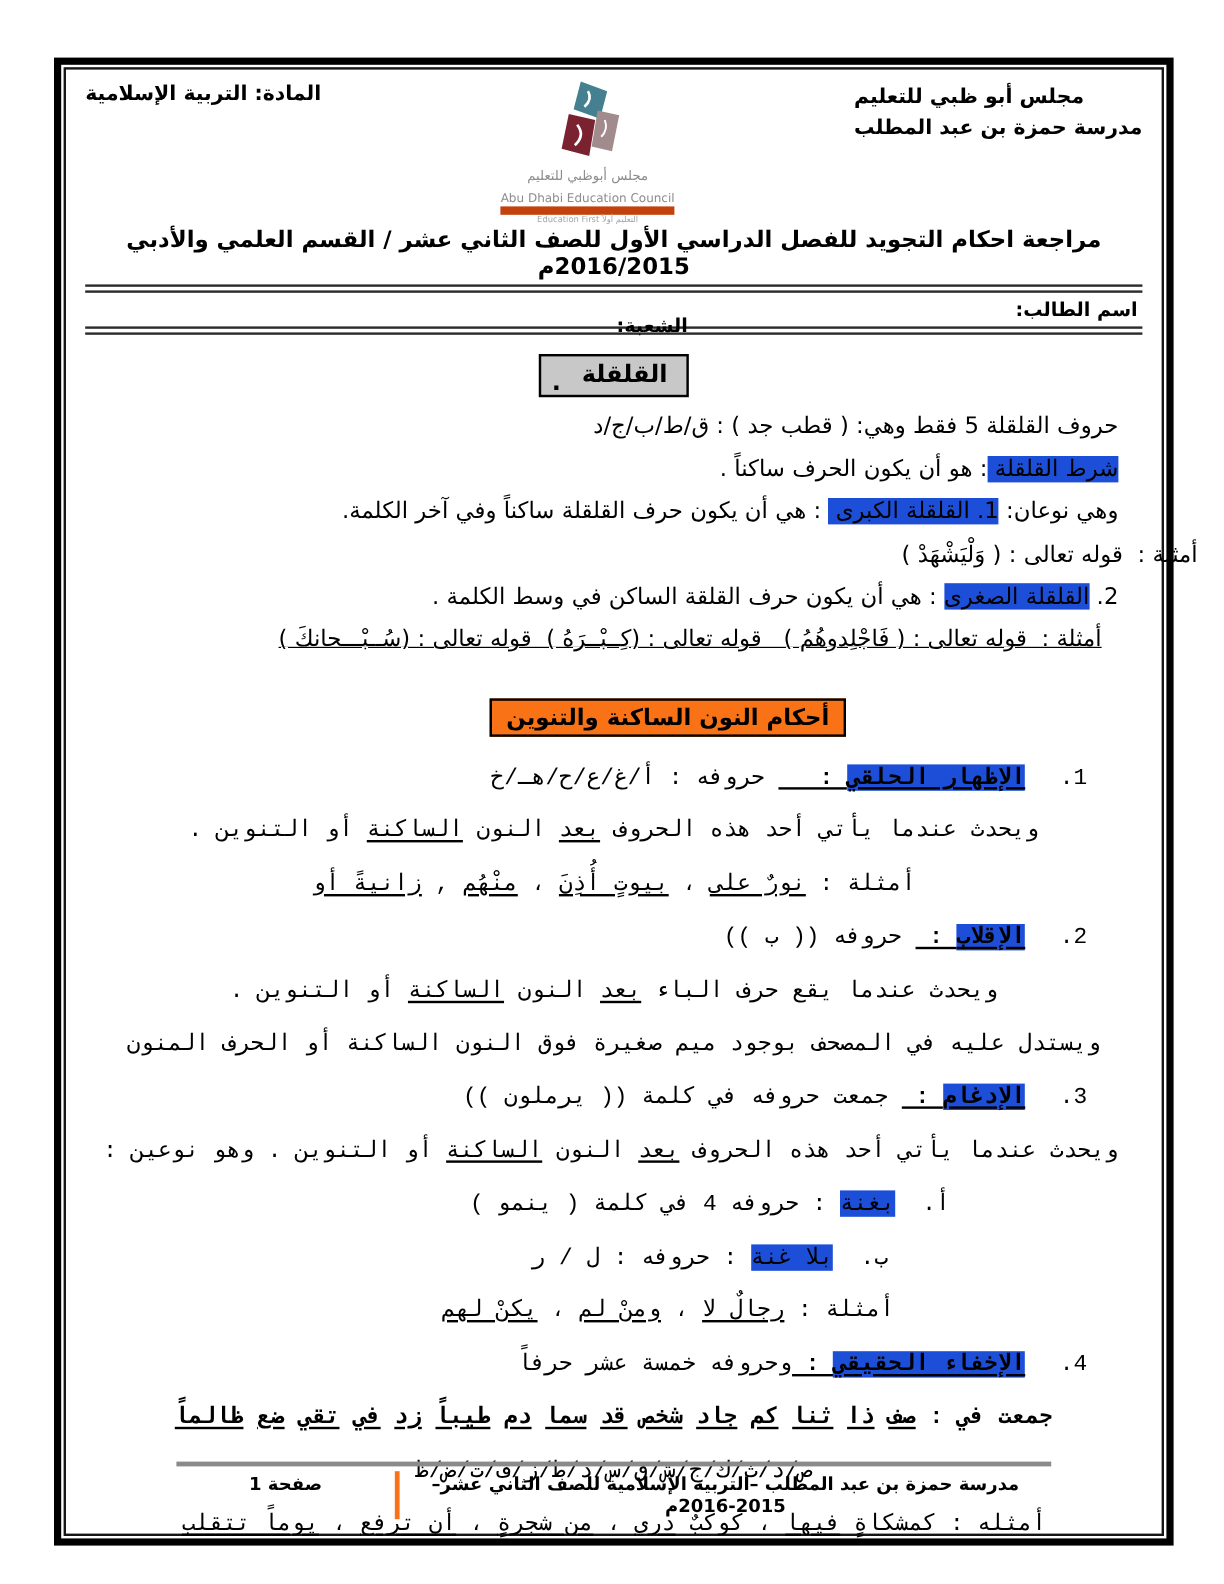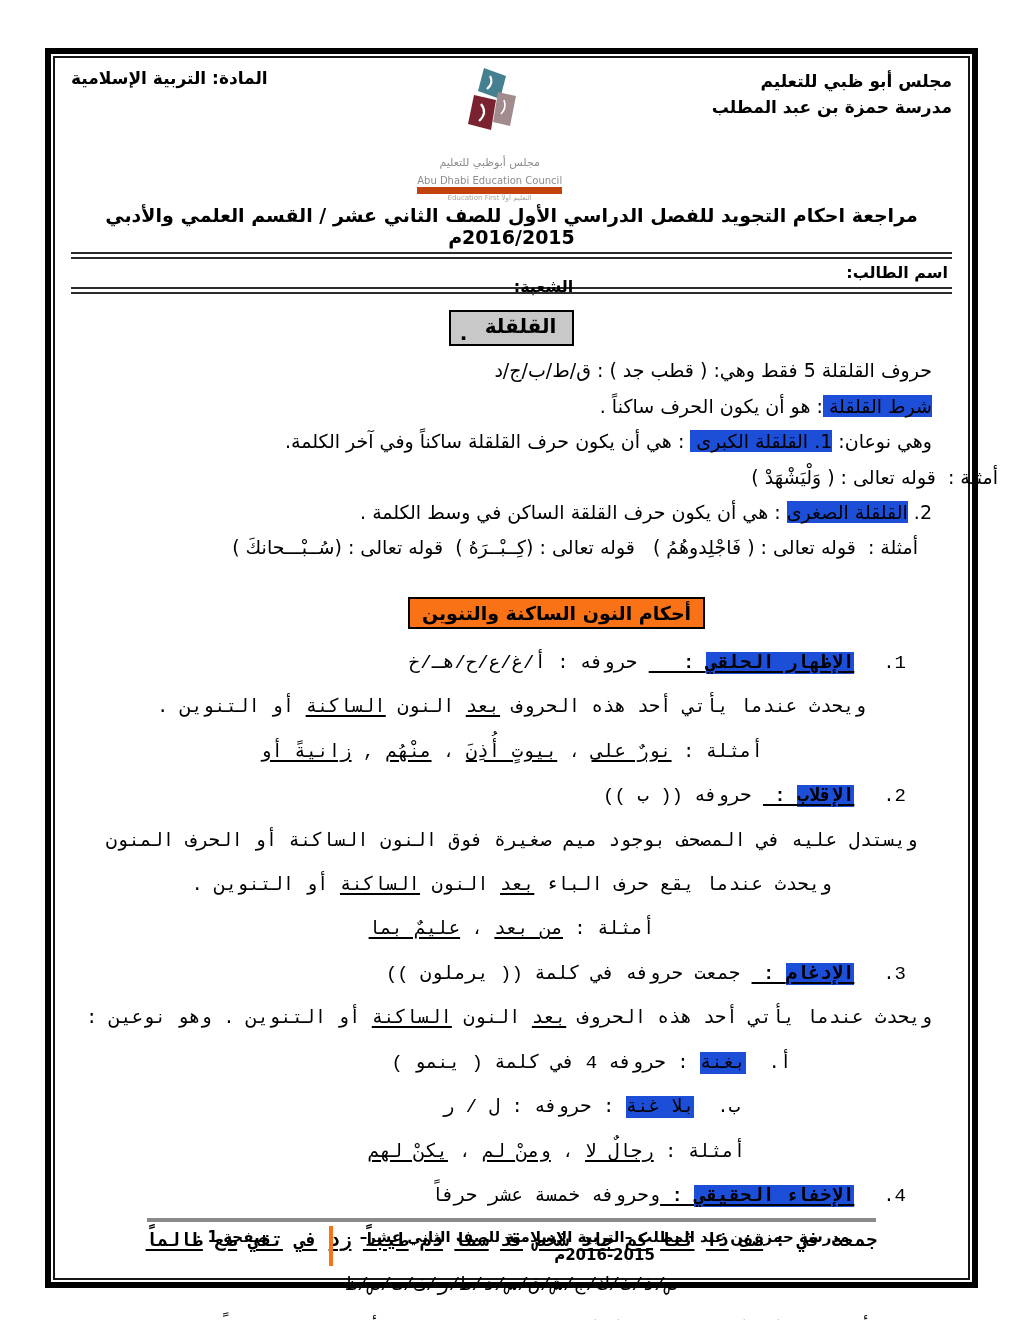--- a/index.html
+++ b/index.html
@@ -12,25 +12,25 @@
   .frame{
     position:absolute;top:48px;left:45px;width:933px;height:1240px;
     box-sizing:border-box;border:6px solid #000;
   }
   .frame-inner{
     position:absolute;inset:2px;border:2px solid #161616;
     padding:8px 16px;box-sizing:border-box;
   }
   
   .hdr-row{display:flex;justify-content:space-between;align-items:flex-start;min-height:112px;}
-  .school{font-weight:bold;font-size:17px;line-height:1.55;text-align:right;padding-top:2px;}
+  .school{font-weight:bold;font-size:17px;line-height:1.55;text-align:left;padding-top:2px;}
   .subject{font-weight:bold;font-size:17px;text-align:left;padding-top:2px;}
   .logo{width:230px;text-align:center;line-height:1.15;}
   .logo svg{display:block;margin:0 auto;}
-  .logo-ar{font-size:11px;color:#8d8d8d;margin-top:17px;}
+  .logo-ar{font-size:11px;color:#8d8d8d;margin-top:1px;}
   .logo-en{font-size:10px;color:#8d8d8d;display:inline-block;border-bottom:7px solid #c2410c;padding-bottom:1px;}
   .logo-tag{font-size:7px;color:#a5a5a5;}
   .doc-title{font-weight:bold;font-size:19px;text-align:center;margin:2px 0 4px;}
   .dbl-rule{height:3px;border-top:2px solid #2b2b2b;border-bottom:2px solid #2b2b2b;}
   .student-row{position:relative;font-weight:bold;font-size:16px;padding:4px 4px 5px;}
   .section-label{position:absolute;right:43%;top:18px;}
   
   .content{padding:0 4px;font-size:19px;}
   .line{line-height:1.55;margin:6px 0;}
   .t-right{text-align:right;padding-right:16px;}
@@ -48,21 +48,21 @@
     position:relative;right:-45px;width:fit-content;margin:34px auto 20px;
     background:#f97316;border:2px solid #000;
     font-weight:bold;font-size:19px;padding:3px 12px;
   }
   .noon .line{margin:15px 0;font-family:Liberation Mono, monospace;}
   .item-title{margin-top:22px;padding-right:42px;}
   .item-title>span:first-child{margin-left:6px;}
   .nr80{position:relative;right:-80px;}
   .nr50{position:relative;right:-50px;text-align:right;}
   .nr45{position:relative;right:-45px;}
-  .pr30{padding-right:30px;}
+  .pr30{padding-right:30px;text-decoration:underline;}
   .mnemonic{font-weight:bold;}
   
   .footer{position:absolute;left:0;right:0;bottom:12px;}
   .footer-rule{height:4px;background:#8a8a8a;margin:0 92px 4px;}
   .footer-row{display:flex;margin:0 92px;font-weight:bold;font-size:15px;align-items:stretch;}
   .f-school{flex:1;text-align:center;border-left:4px solid #f97316;padding:2px 6px;}
   .f-page{width:170px;text-align:center;padding:2px 6px;}
 </style>
 </head>
 <body>
@@ -119,23 +119,22 @@
       <div class="noon">
 
         <section>
           <div class="line t-right item-title"><span>1.&nbsp;&nbsp;</span><span class="hl u b">الإظهار الحلقي</span><span class="u b"> :&nbsp;&nbsp;&nbsp;</span><span>&nbsp;حروفه : أ/غ/ع/ح/هـ/خ</span></div>
           <div class="line t-center"><span>ويحدث عندما يأتي أحد هذه الحروف </span><span class="u">بعد</span><span> النون </span><span class="u">الساكنة</span><span> أو التنوين .</span></div>
           <div class="line t-center"><span>أمثلة : </span><span class="u">نورٌ على</span><span> ، </span><span class="u">بيوتٍ أُذِنَ</span><span> ، </span><span class="u">منْهُم</span><span> , </span><span class="u">زانيةً أو</span></div>
         </section>
 
         <section>
           <div class="line t-right item-title"><span>2.&nbsp;&nbsp;</span><span class="hl u b">الإقلاب</span><span class="u b"> :&nbsp;</span><span>&nbsp;حروفه (( ب ))</span></div>
+          <div class="line t-center"><span>ويحدث عندما يقع حرف الباء </span><span class="u">بعد</span><span> النون </span><span class="u">الساكنة</span><span> أو التنوين .</span></div>
           <div class="line t-center"><span>ويستدل عليه في المصحف بوجود ميم صغيرة فوق النون الساكنة أو الحرف المنون</span></div>
-          <div class="line t-center"><span>ويحدث عندما يقع حرف الباء </span><span class="u">بعد</span><span> النون </span><span class="u">الساكنة</span><span> أو التنوين .</span></div>
-          <div class="line t-center"><span>أمثلة : </span><span class="u">من بعد</span><span> ، </span><span class="u">عليمٌ بما</span></div>
         </section>
 
         <section>
           <div class="line t-right item-title"><span>3.&nbsp;&nbsp;</span><span class="hl u b">الإدغام</span><span class="u b"> :&nbsp;</span><span>&nbsp;جمعت حروفه في كلمة (( يرملون ))</span></div>
           <div class="line t-right"><span>ويحدث عندما يأتي أحد هذه الحروف </span><span class="u">بعد</span><span> النون </span><span class="u">الساكنة</span><span> أو التنوين . وهو نوعين :</span></div>
           <div class="line t-center nr80"><span>أ.&nbsp;&nbsp;</span><span class="hl">بغنة</span><span> : حروفه 4 في كلمة ( ينمو )</span></div>
           <div class="line t-center nr80"><span>ب.&nbsp;&nbsp;</span><span class="hl">بلا غنة</span><span> : حروفه : ل / ر</span></div>
           <div class="line t-center nr45"><span>أمثلة : </span><span class="u">رجالٌ لا</span><span> ، </span><span class="u">ومنْ لم</span><span> ، </span><span class="u">يكنْ لهم</span></div>
         </section>
 

